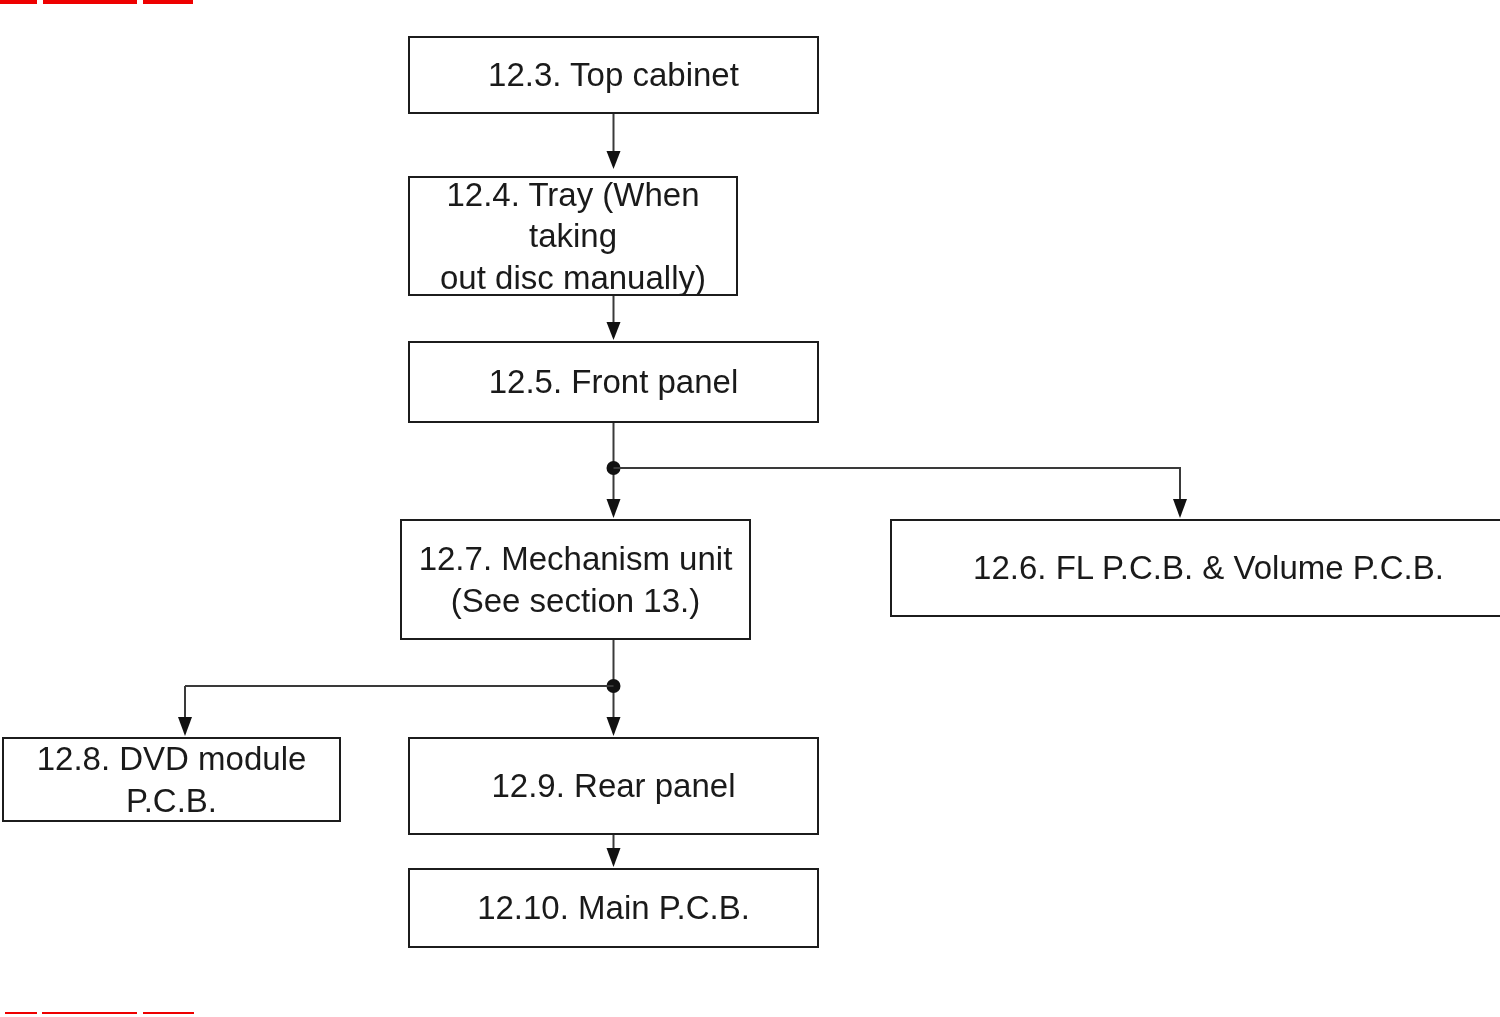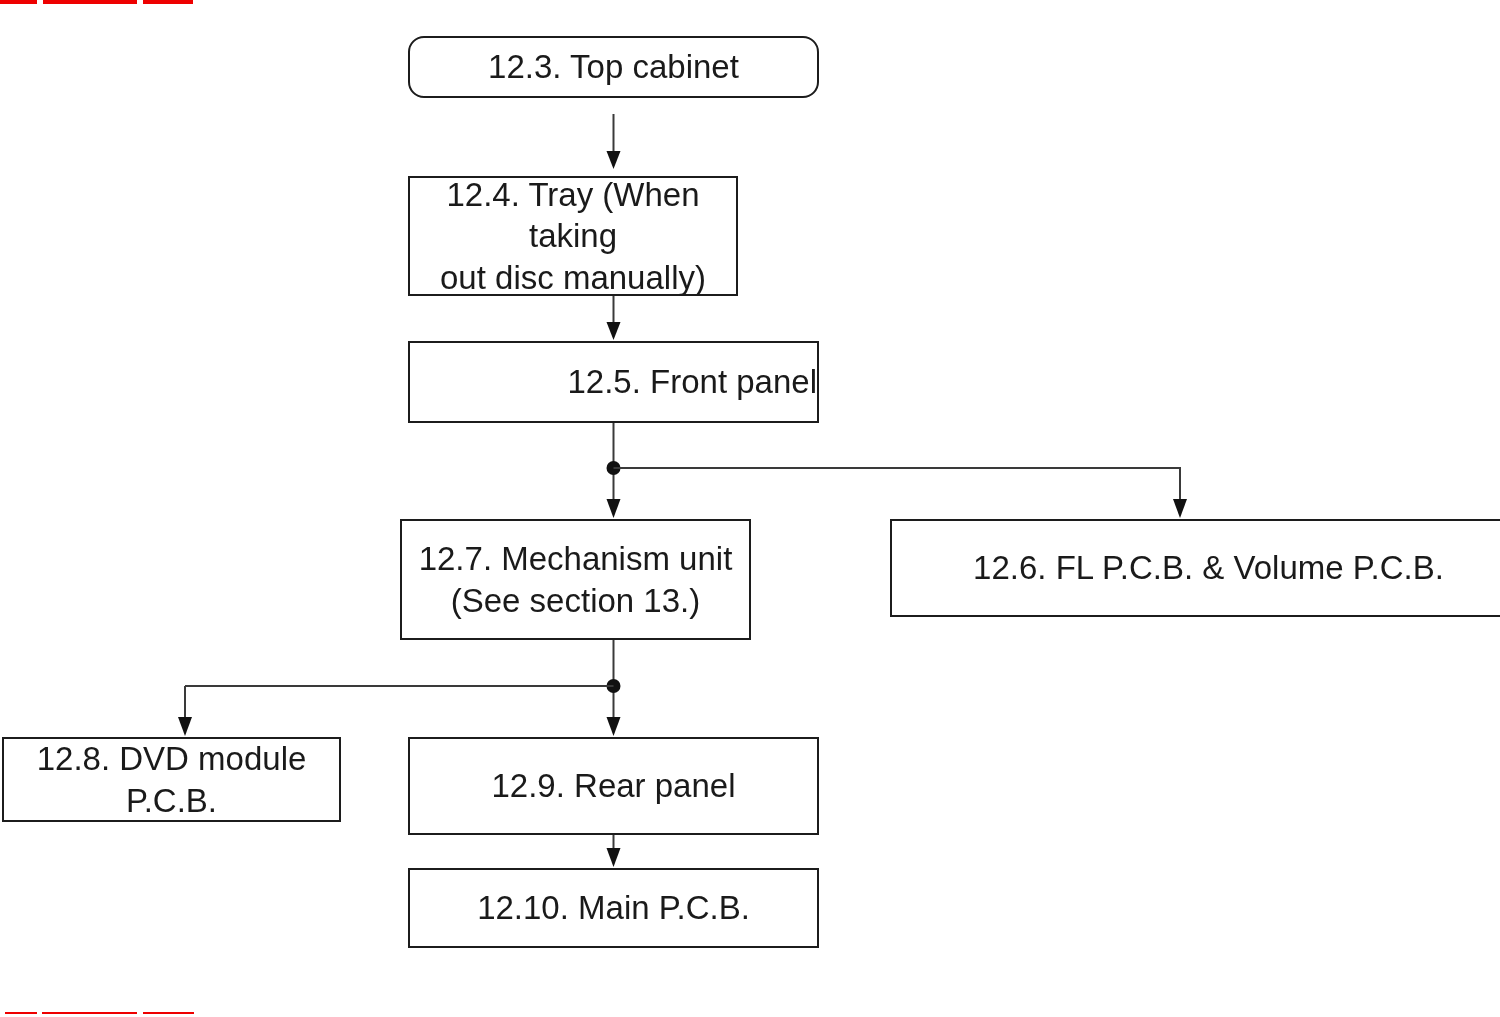--- a/index.html
+++ b/index.html
@@ -24,23 +24,23 @@
     display: flex;
     align-items: center;
     justify-content: center;
     text-align: center;
     font-size: 33px;
     line-height: 1.26;
     color: #1a1a1a;
     letter-spacing: 0px;
   }
   .node span { white-space: pre-line; }
-  .n-12-3  { left: 408px; top: 36px;  width: 411px; height: 62px; border-radius: 16px;  }
+  .n-12-3  { left: 408px; top: 36px;  width: 411px; height: 78px;  }
   .n-12-4  { left: 408px; top: 176px; width: 330px; height: 120px; }
-  .n-12-5  { left: 408px; top: 341px; width: 411px; height: 82px; justify-content: flex-end;  }
+  .n-12-5  { left: 408px; top: 341px; width: 411px; height: 82px;  }
   .n-12-7  { left: 400px; top: 519px; width: 351px; height: 121px; }
   .n-12-6  { left: 858px; top: 519px; width: 637px; height: 98px; margin-left: 32px;  }
   .n-12-8  { left: 2px;   top: 737px; width: 339px; height: 85px;  }
   .n-12-9  { left: 408px; top: 737px; width: 411px; height: 98px;  }
   .n-12-10 { left: 408px; top: 868px; width: 411px; height: 80px;  }
   
   .connectors {
     position: absolute;
     left: 0; top: 0;
     width: 1500px;

